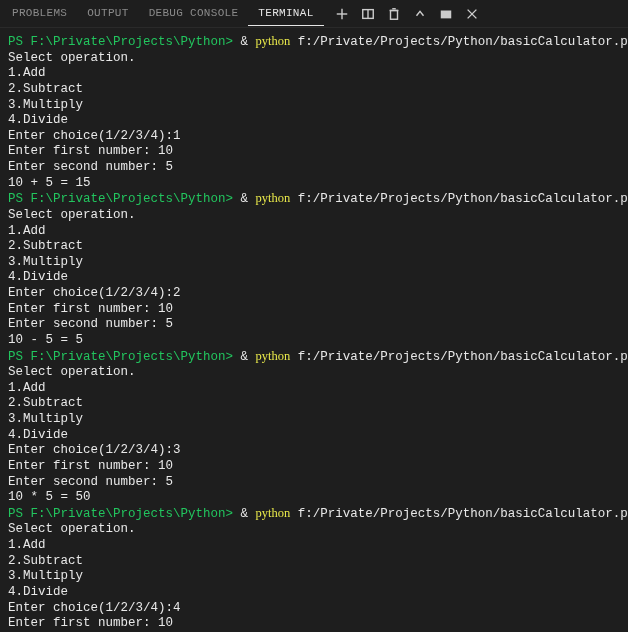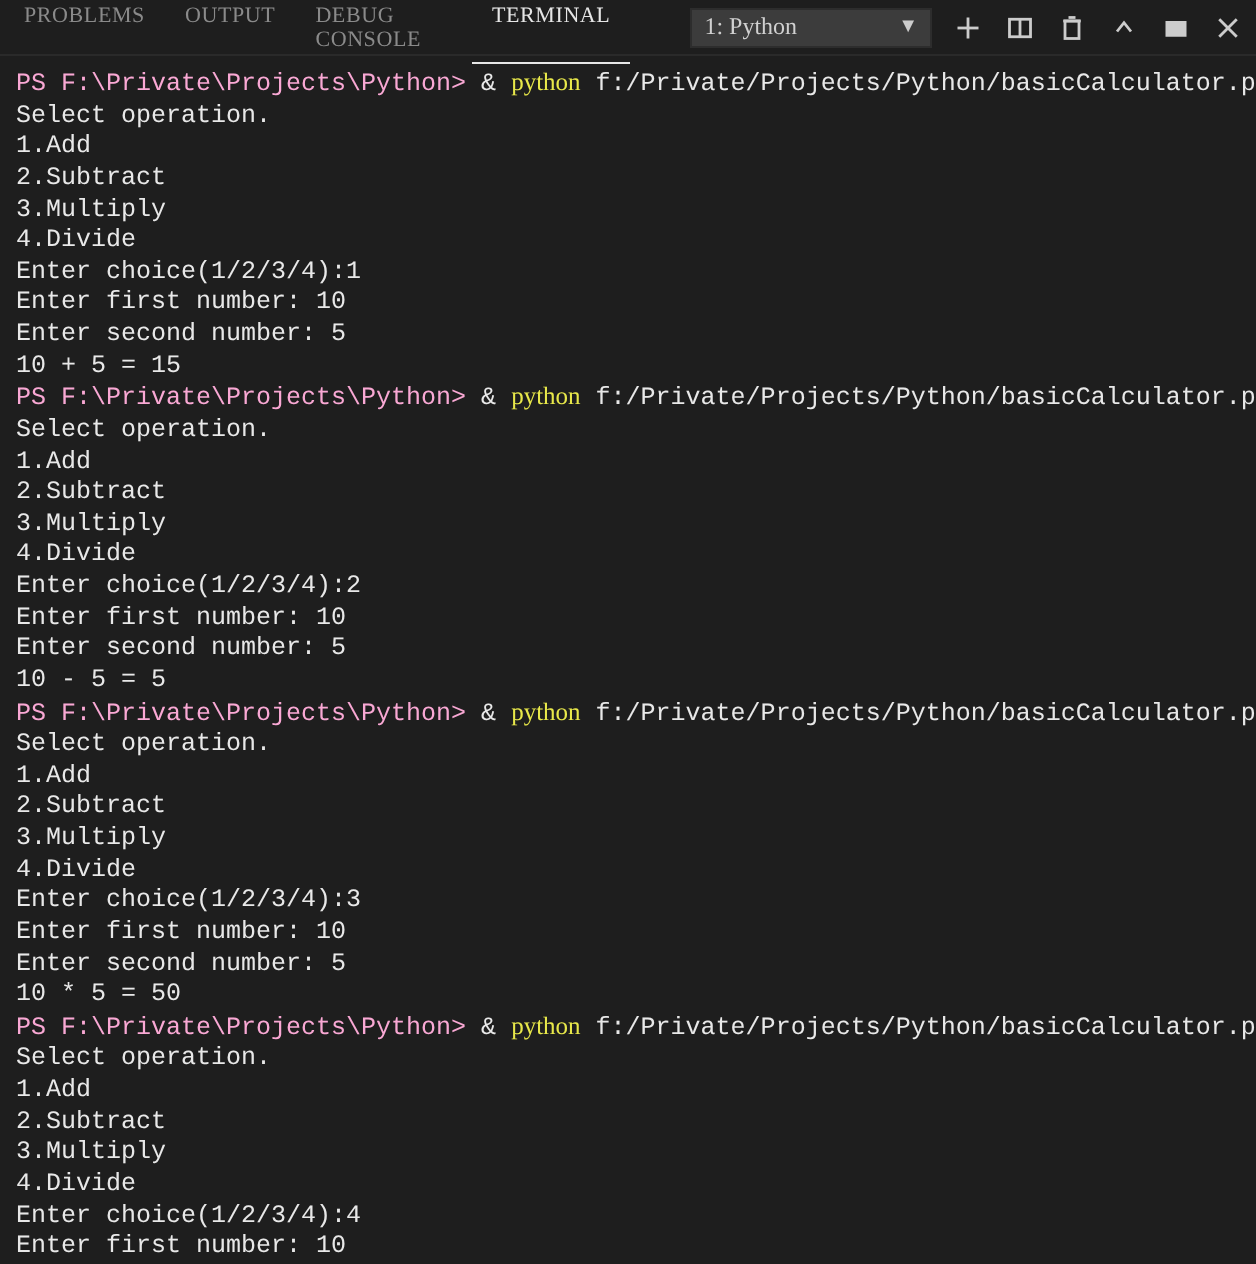--- a/index.html
+++ b/index.html
@@ -12,21 +12,21 @@
     color: #cccccc;
     overflow: hidden;
   }
   .topbar {
     display: flex;
     align-items: center;
     height: 28px;
     background: #1e1e1e;
     padding: 0 6px 0 2px;
     border-bottom: 1px solid #2a2a2a;
-    font-family: Liberation Serif, serif;
+    font-family: Liberation Mono, monospace;
     font-size: 11px;
   }
   .tabs {
     display: flex;
     gap: 0;
   }
   .tab {
     padding: 6px 10px;
     color: #8a8a8a;
     text-transform: uppercase;
@@ -71,36 +71,32 @@
   .icon svg { stroke: #cccccc; fill: none; stroke-width: 1.6; }
   .terminal {
     padding: 6px 8px;
     line-height: 1.25;
     white-space: pre;
     font-family: Consolas, "Courier New", monospace;
     font-size: 12.5px;
     color: #e8e8e8;
   }
   .line { white-space: pre; }
-  .prompt { color: #f9a8d4; font-family: Liberation Mono, monospace; }
+  .prompt { color: #22c55e; font-family: Liberation Mono, monospace; }
   .python { color: #e8e84a; font-family: Liberation Serif, serif; }
 </style>
 </head>
 <body>
 
 <div class="topbar">
   <div class="tabs">
     <div class="tab">PROBLEMS</div>
     <div class="tab">OUTPUT</div>
     <div class="tab">DEBUG CONSOLE</div>
     <div class="tab active">TERMINAL</div>
-  </div>
-  <div class="dropdown">
-    <span>1: Python</span>
-    <span class="caret">▼</span>
   </div>
   <div class="toolbar">
     <div class="icon">
       <svg viewBox="0 0 16 16" width="14" height="14">
           <line x1="8" y1="2" x2="8" y2="14"></line>
           <line x1="2" y1="8" x2="14" y2="8"></line>
         </svg>
     </div>
     <div class="icon">
       <svg viewBox="0 0 16 16" width="14" height="14">

